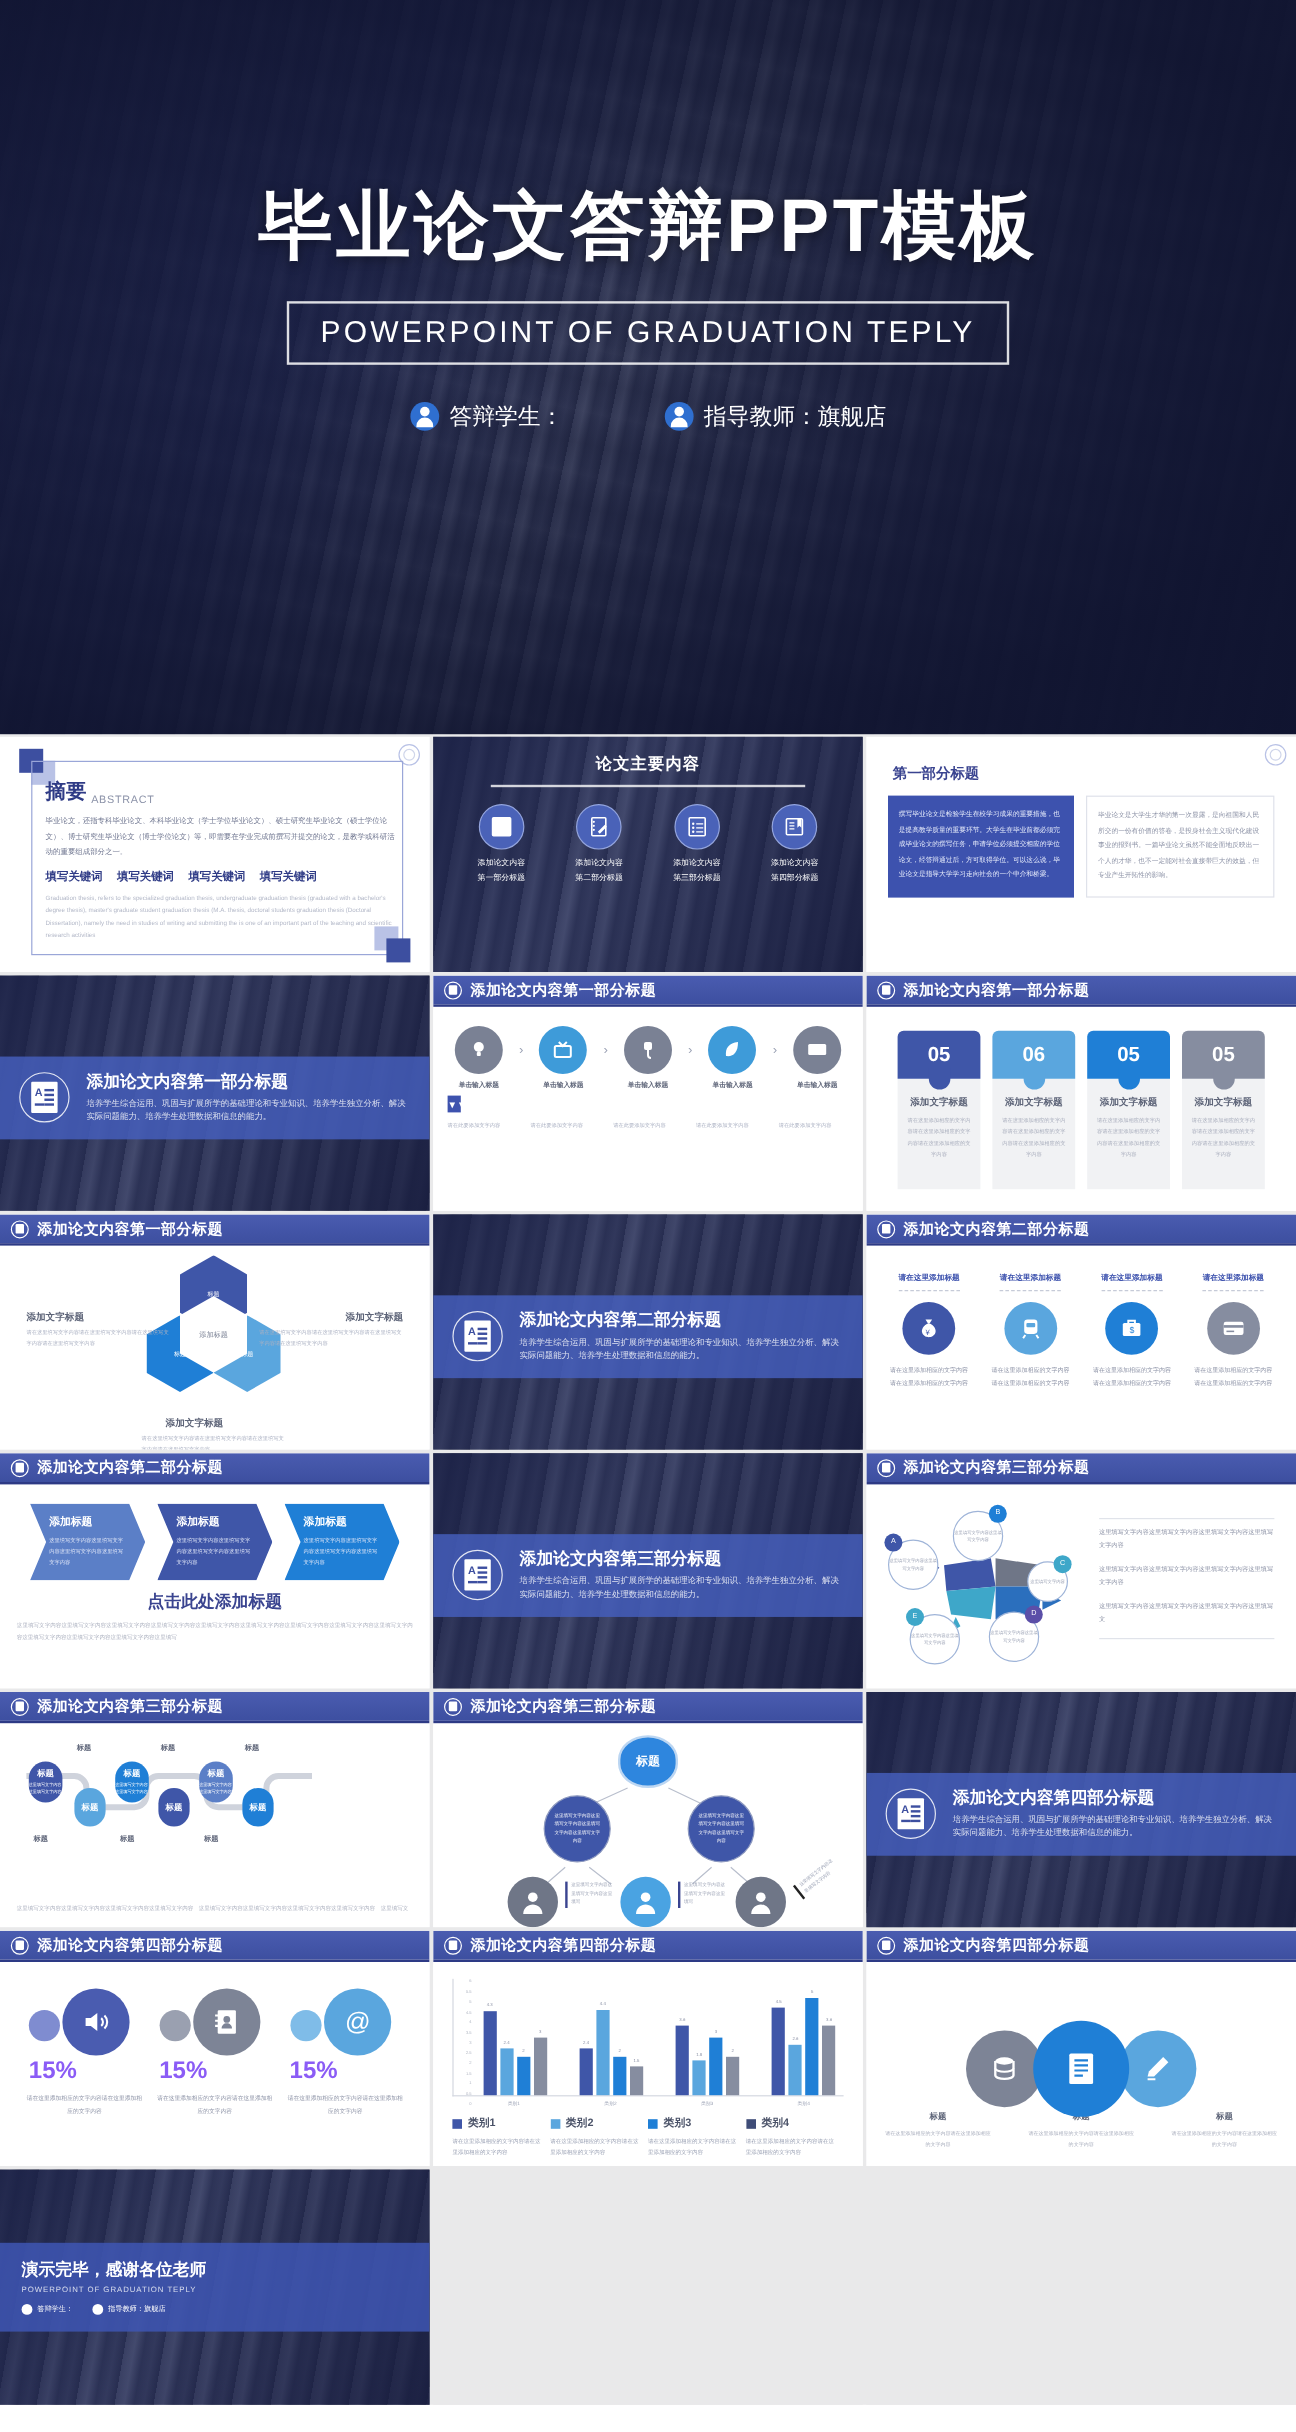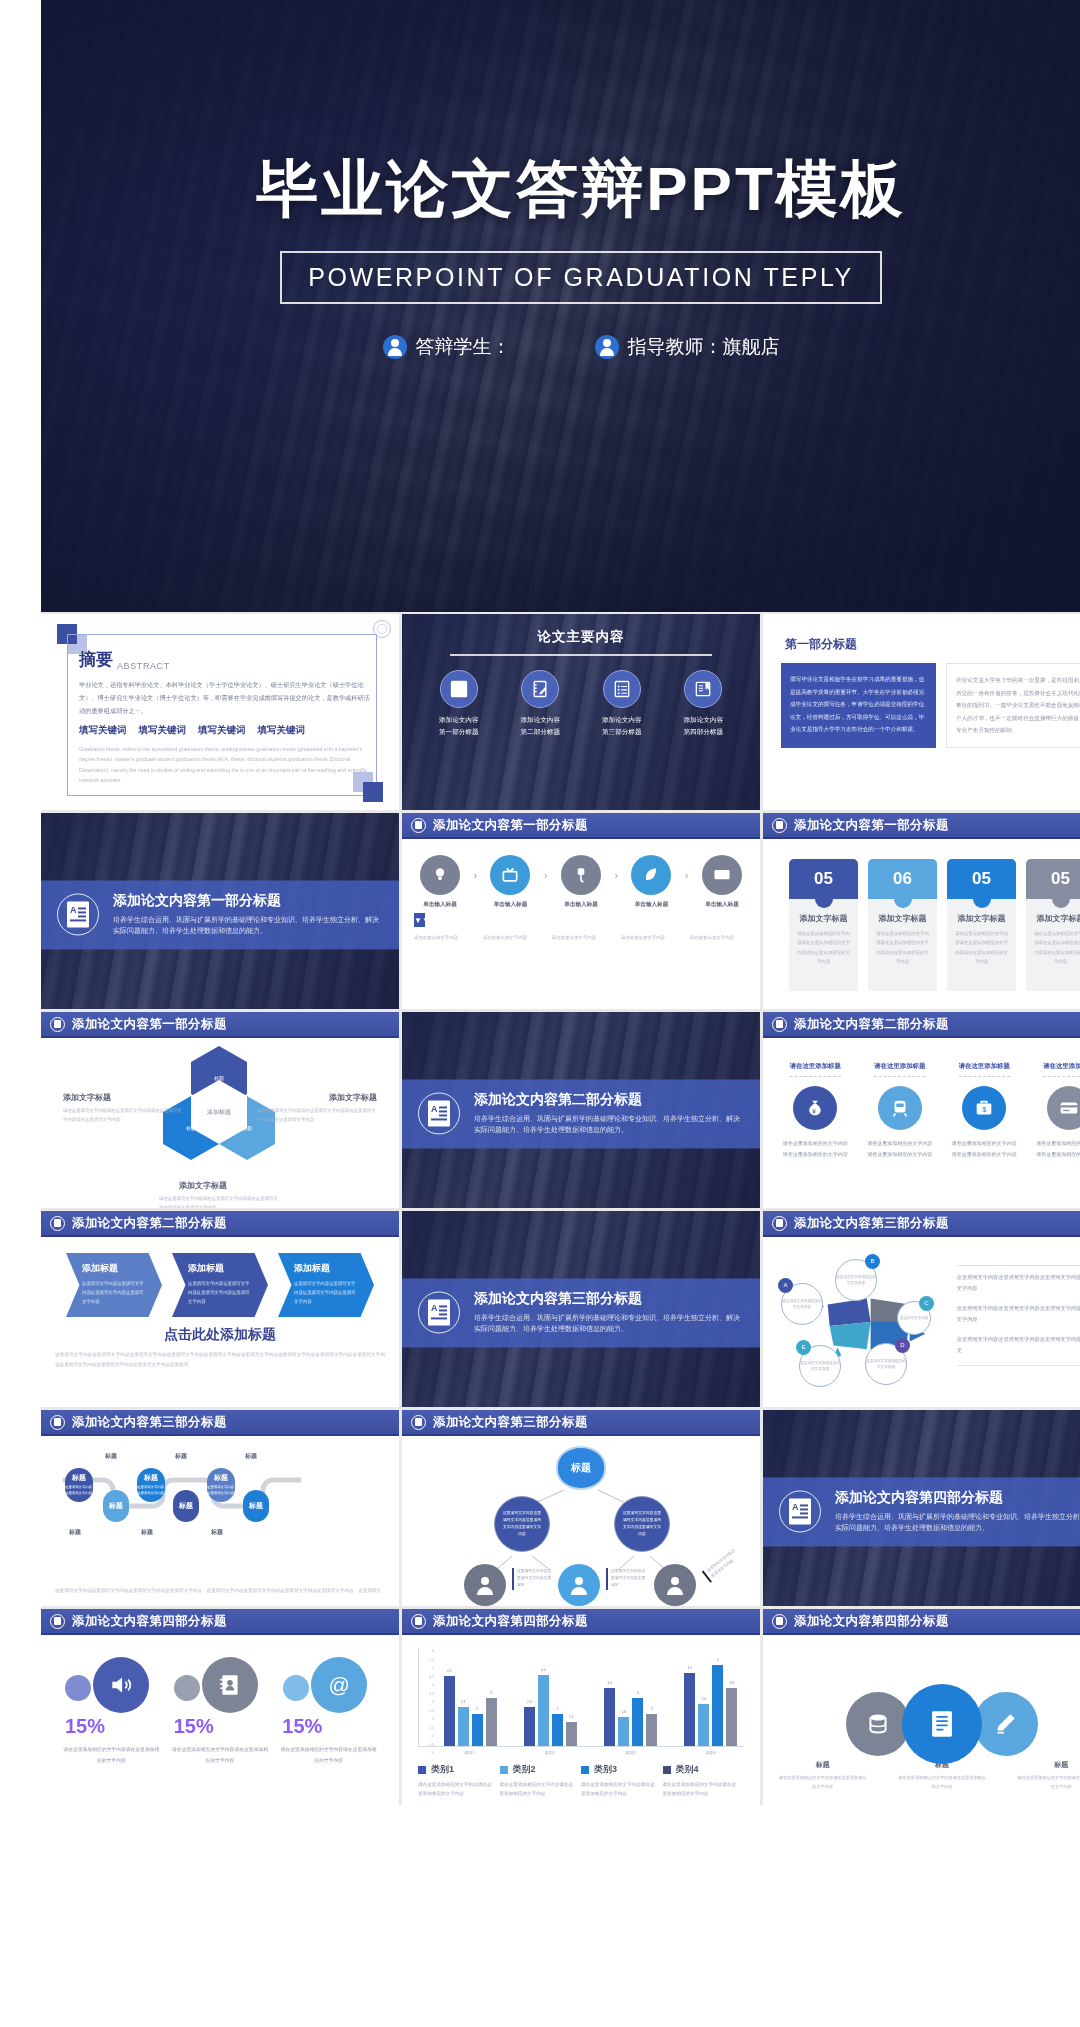--- a/index.html
+++ b/index.html
@@ -12,21 +12,21 @@
     --navy2:#2c3566;
     --blue:#3a5bbf;
     --blue-mid:#4472c4;
     --blue-lt:#5b9bd5;
     --blue-br:#2e86de;
     --gray:#7a8194;
     --gray-lt:#9aa1b0;
     --panel:#f3f4f6;
   }
 
-  .page{ position:relative; width:1080px; height:2027px; background:#ffffff;padding-left:41px; }
+  .page{ position:relative; width:1080px; height:2027px; background:#ffffff; }
 
   
   .hero{
     position:relative; width:1080px; height:612px; overflow:hidden;
     background:#1d2346;
   }
   .hero .photo{
     position:absolute; inset:0;
     background:
       linear-gradient(118deg, rgba(24,29,66,.97) 0%, rgba(27,33,74,.88) 28%, rgba(49,56,96,.55) 48%, rgba(30,35,70,.85) 72%, rgba(21,26,60,.97) 100%),
@@ -1027,15 +1027,37 @@
           <div class="lblrow">
             <div><b>标题</b><p>请在这里添加相应的文字内容请在这里添加相应的文字内容</p></div>
             <div><b>标题</b><p>请在这里添加相应的文字内容请在这里添加相应的文字内容</p></div>
             <div><b>标题</b><p>请在这里添加相应的文字内容请在这里添加相应的文字内容</p></div>
           </div>
         </div>
           </div>
       </div>
     </div>
 
+    <div class="row">
+      <div class="slide photoslide">
+        <div class="thanks">
+          <div class="c">
+            <h4>演示完毕，感谢各位老师</h4>
+            <div class="en">POWERPOINT OF GRADUATION TEPLY</div>
+            <div class="mm">
+              <span>
+                  <i></i>
+                  <em style="font-style:normal">答辩学生：</em>
+                </span>
+              <span>
+                  <i></i>
+                  <em style="font-style:normal">指导教师：旗舰店</em>
+                </span>
+            </div>
+          </div>
+        </div>
+      </div>
+      <div class="spacer"></div>
+      <div class="spacer"></div>
+    </div>
 
   </div>
 </div>
 
 </body></html>

